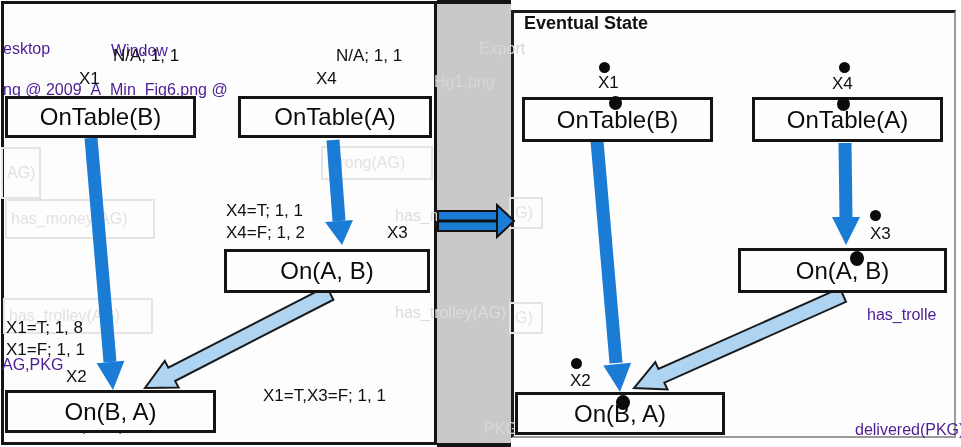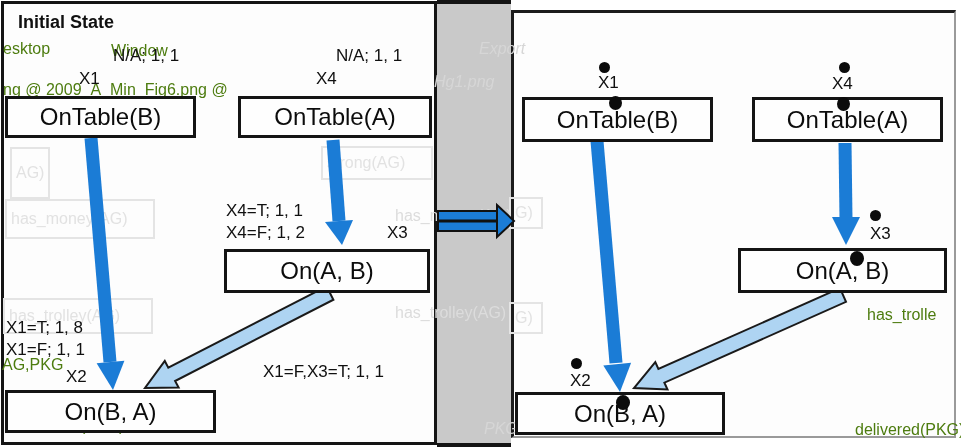--- a/index.html
+++ b/index.html
@@ -17,40 +17,40 @@
            border-left:3px solid #1c1c1c;border-top:3px solid #1c1c1c;
            border-right:2px solid #9a9a9a;border-bottom:2px solid #9a9a9a;}
   .title{position:absolute;font-size:18px;font-weight:bold;white-space:nowrap;}
   .lbl{position:absolute;font-size:17px;white-space:nowrap;color:#101010;}
   .node{
     position:absolute;border:3px solid #141414;background:#fefefe;
     display:flex;align-items:center;justify-content:center;
     font-size:24px;color:#0c0c0c;box-sizing:border-box;white-space:nowrap;
   }
   .dot{position:absolute;background:#0b0b0b;border-radius:50%;}
-  .ghost{position:absolute;color:#4d7c0f;font-size:16px;white-space:nowrap;}
-  .ghost.on-gray{color:#d6d6d6;font-style:italic;}
+  .ghost{position:absolute;color:#4c1d95;font-size:16px;white-space:nowrap;}
+  .ghost.on-gray{color:#d6d6d6;}
   .ghost.mid{color:#dcdcdc;}
   .gbox{position:absolute;border:2px solid #e4e4e4;box-sizing:border-box;
         display:flex;align-items:center;padding-left:4px;color:#e2e2e2;font-size:16px;}
   svg#arrows{position:absolute;left:0;top:0;pointer-events:none;}
 </style>
 </head>
 <body>
 
 <div id="stage">
 
   <div class="panel" id="panel-initial"></div>
   <div class="panel" id="divider"></div>
   <div class="panel" id="panel-eventual"></div>
 
   <div class="ghost" style="left:3px;top:40px">esktop</div>
   <div class="ghost" style="left:111px;top:42px">Window</div>
   <div class="ghost" style="left:3px;top:81px">ng    @      2009_A_Min_Fig6.png    @</div>
-  <div class="gbox" style="left:10px;top:147px;width:40px;height:52px">
+  <div class="gbox" style="left:1px;top:147px;width:40px;height:52px">
       <span>AG)</span>
     </div>
   <div class="gbox" style="left:321px;top:146px;width:112px;height:34px">
       <span>strong(AG)</span>
     </div>
   <div class="gbox" style="left:5px;top:199px;width:150px;height:40px">
       <span>has_money(AG)</span>
     </div>
   <div class="ghost" style="left:231px;top:262px">can_o</div>
   <div class="gbox" style="left:3px;top:298px;width:150px;height:36px">
@@ -98,21 +98,20 @@
 
     <polygon points="840,288.2 658.4,368.9 655.3,362.1 634,388 667.5,389.5 664.4,382.7 846,301.8" fill="var(--arrow-light-blue)" stroke="#1a1a1a" stroke-width="2"></polygon>
 
     <g>
       <rect x="438" y="211" width="59" height="20" fill="var(--arrow-blue)" stroke="#111" stroke-width="2"></rect>
       <polygon points="497,205 514,221 497,237" fill="var(--arrow-blue)" stroke="#111" stroke-width="2"></polygon>
       <line x1="438" y1="221" x2="497" y2="221" stroke="#111" stroke-width="3"></line>
     </g>
   </svg>
 
-  <div class="title" style="left:18px;top:12px">Initial State</div>
 
   <div class="lbl" style="left:113px;top:46px">N/A; 1, 1</div>
   <div class="lbl" style="left:336px;top:46px">N/A; 1, 1</div>
   <div class="lbl" style="left:79px;top:69px">X1</div>
   <div class="lbl" style="left:316px;top:69px">X4</div>
 
   <div class="node" style="left:5px;top:96px;width:191px;height:42px">
       <span>OnTable(B)</span>
     </div>
   <div class="node" style="left:238px;top:96px;width:194px;height:42px">
@@ -128,22 +127,23 @@
     </div>
 
   <div class="lbl" style="left:6px;top:318px">X1=T; 1, 8</div>
   <div class="lbl" style="left:6px;top:340px">X1=F; 1, 1</div>
   <div class="lbl" style="left:66px;top:367px">X2</div>
 
   <div class="node" style="left:5px;top:390px;width:211px;height:43px">
       <span>On(B, A)</span>
     </div>
 
-  <div class="lbl" style="left:263px;top:362px">X1=F,X3=T; 1, 1</div>
+  <div class="lbl" style="left:263px;top:386px">X1=T,X3=F; 1, 1</div>
 
+  <div class="title" style="left:524px;top:13px">Eventual State</div>
 
   <div class="dot" style="left:599px;top:62px;width:11px;height:11px"></div>
   <div class="lbl" style="left:598px;top:73px">X1</div>
   <div class="dot" style="left:839px;top:62px;width:11px;height:11px"></div>
   <div class="lbl" style="left:832px;top:74px">X4</div>
 
   <div class="node" style="left:522px;top:97px;width:191px;height:45px">
       <span>OnTable(B)</span>
     </div>
   <div class="node" style="left:752px;top:97px;width:191px;height:45px">

